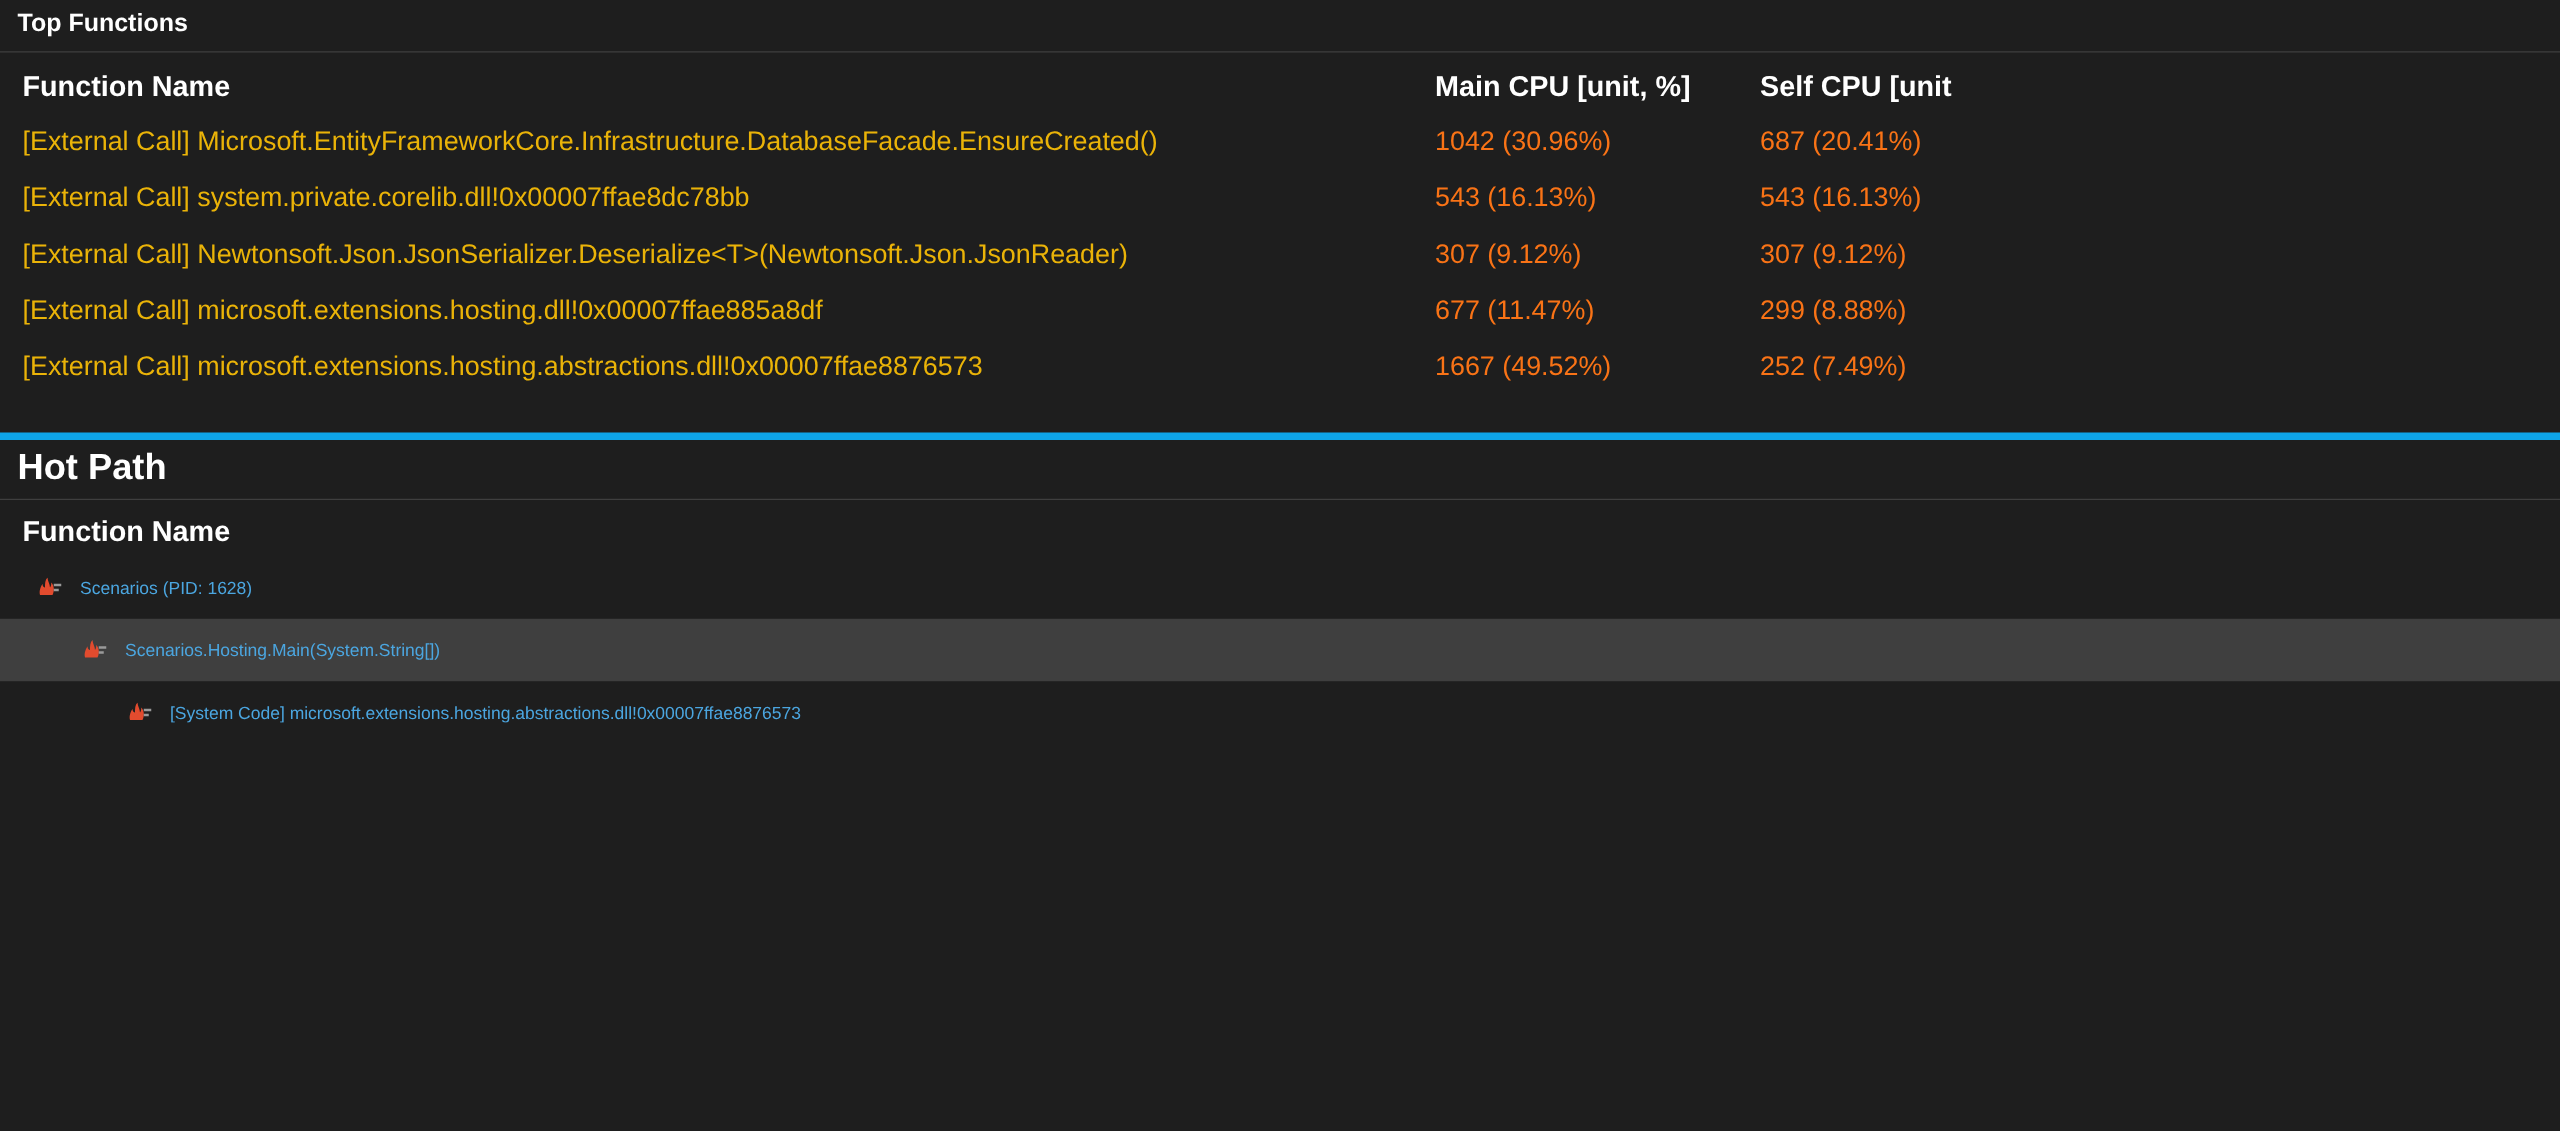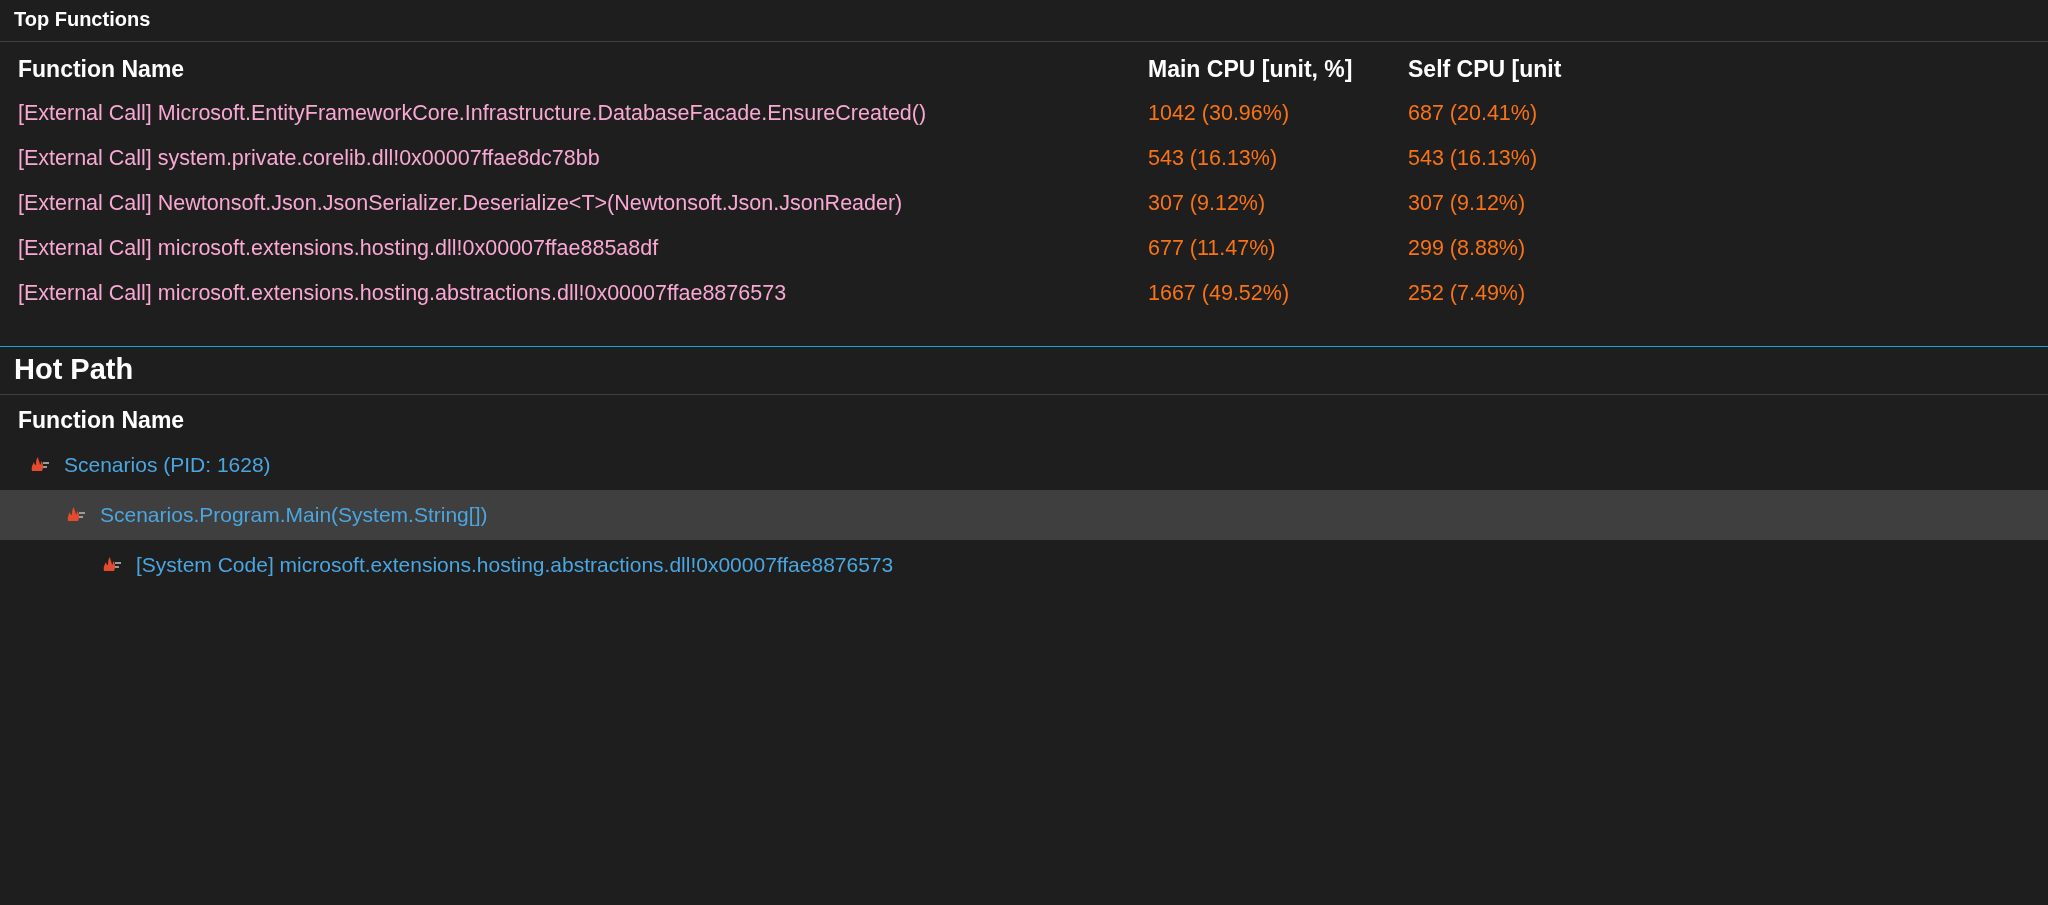--- a/index.html
+++ b/index.html
@@ -36,39 +36,39 @@
     }
     .table th.col-name { width: 1130px; }
     .table th.col-total { width: 260px; }
     .table th.col-self { }
     .table td {
       padding: 10px 18px;
       font-size: 21.5px;
       vertical-align: middle;
     }
     .table td.fn-name {
-      color: #f9a8d4;
+      color: #eab308;
     }
     .table td.fn-name a, .link {
       color: #4ba6e0;
       text-decoration: none;
       cursor: pointer;
     }
     .table td.num {
       color: #f97316;
     }
     .hot-path-section {
       margin-top: 30px;
     }
     .hot-section-title {
        color: #ffffff;
        font-size: 29px;
        font-weight: 600;
        padding: 6px 14px 8px 14px;
-       border-top: 1px solid #0ea5e9;
+       border-top: 6px solid #0ea5e9;
        border-bottom: 1px solid #3f3f3f;
     }
     .hot-header {
       font-size: 23px;
       font-weight: 600;
       color: #ffffff;
       padding: 12px 18px 6px 18px;
     }
     .tree-row {
       display: flex;
@@ -84,21 +84,21 @@
     }
     .flame-icon {
       display: inline-flex;
       align-items: center;
       width: 26px;
       margin-right: 10px;
       flex-shrink: 0;
     }
     .tree-label {
       color: #4ba6e0;
-      font-size: 21px;
+      font-size: 14px;
       white-space: nowrap;
       overflow: hidden;
     }
 
   </style>
 </head>
 <body>
 
 <div class="section-title">Top Functions</div>
 <table class="table">
@@ -155,21 +155,21 @@
       </div>
       <div class="tree-row selected">
         <span class="tree-indent" style="width: 46px;"></span>
         <span class="flame-icon">
           <svg width="22" height="16" viewBox="0 0 22 16">
             <path d="M4 14 C3 10 5 7 6 5 C6 7 7 8 8 8 C8 5 8 2 10 0 C10 3 12 5 12 8 C13 7 13 5 13 4 C15 6 16 10 14 14 Z" fill="#e24b2e"></path>
             <rect x="15" y="5" width="6" height="2" fill="#9a9a9a"></rect>
             <rect x="15" y="9" width="4" height="2" fill="#9a9a9a"></rect>
           </svg>
         </span>
-        <span class="tree-label link">Scenarios.Program.Main(System.String[])</span>
+        <span class="tree-label link">Scenarios.Hosting.Main(System.String[])</span>
       </div>
       <div class="tree-row">
         <span class="tree-indent" style="width: 82px;"></span>
         <span class="flame-icon">
           <svg width="22" height="16" viewBox="0 0 22 16">
             <path d="M4 14 C3 10 5 7 6 5 C6 7 7 8 8 8 C8 5 8 2 10 0 C10 3 12 5 12 8 C13 7 13 5 13 4 C15 6 16 10 14 14 Z" fill="#e24b2e"></path>
             <rect x="15" y="5" width="6" height="2" fill="#9a9a9a"></rect>
             <rect x="15" y="9" width="4" height="2" fill="#9a9a9a"></rect>
           </svg>
         </span>

